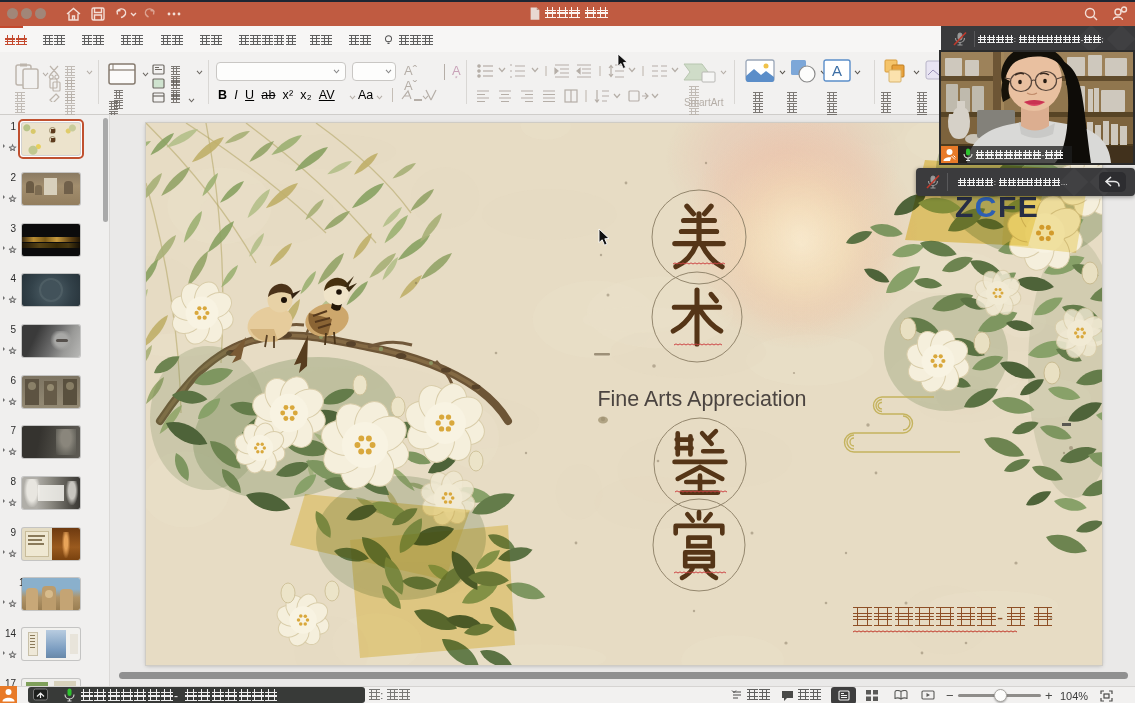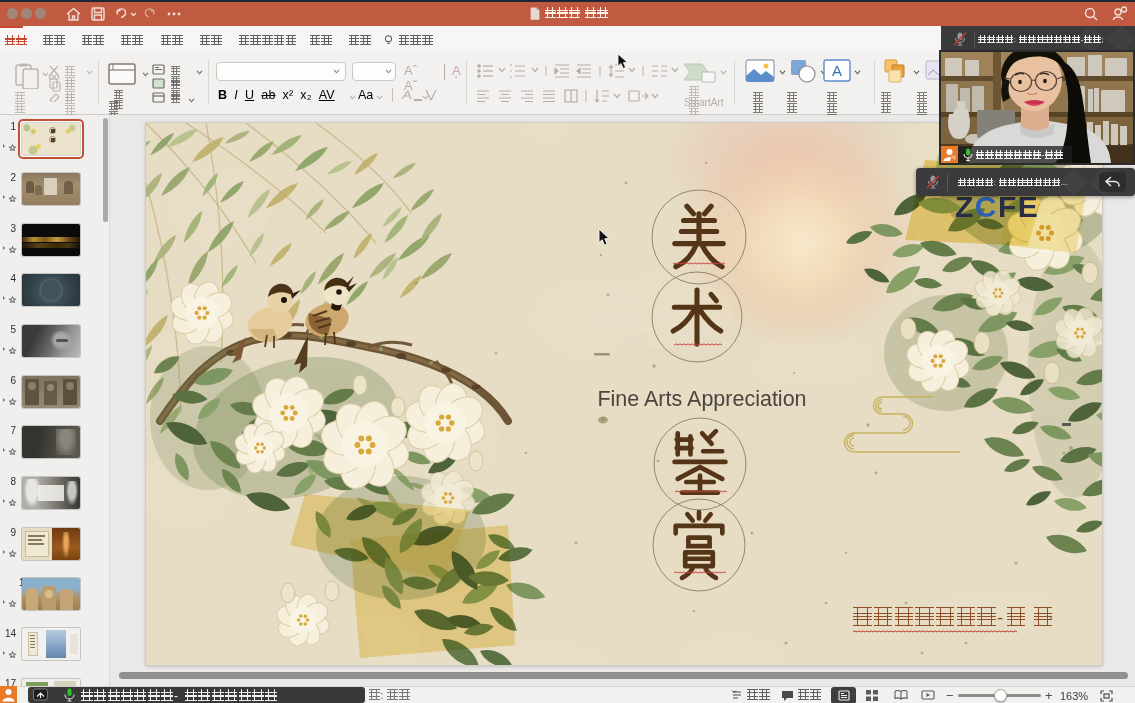--- a/index.html
+++ b/index.html
@@ -1073,21 +1073,21 @@
         <path d="M7 1.5 C5 0,1 0,1 2 v7 c0 -1.5,4 -1.5,6 0 c2 -1.5,6 -1.5,6 0 v-7 c0 -2,-4 -2,-6 -.5 z M7 1.5 v8"></path>
       </svg>
  <svg style="position:absolute;left:921px;top:3px" width="14" height="11" viewBox="0 0 14 11" stroke="#5a5a58" fill="none" stroke-width="1.1">
         <rect x="1" y="1" width="12" height="8" rx="1"></rect>
         <path d="M5.5 3 l3.5 2 l-3.5 2 z" fill="#5a5a58" stroke="none"></path>
       </svg>
  <div class="st" style="left:946px;top:1px;font-size:13px;color:#4a4a48">−</div>
  <div style="position:absolute;left:958px;top:7px;width:83px;height:2.5px;background:#8f8d8a;border-radius:2px"></div>
  <div style="position:absolute;left:994px;top:1.5px;width:13px;height:13px;border-radius:50%;background:#fdfdfc;border:1px solid #a8a6a2;box-shadow:0 1px 2px rgba(0,0,0,.3)"></div>
  <div class="st" style="left:1045px;top:1px;font-size:13px;color:#4a4a48">+</div>
- <div class="st" style="left:1060px;top:2.5px">163%</div>
+ <div class="st" style="left:1060px;top:2.5px">104%</div>
  <svg style="position:absolute;left:1100px;top:2.5px" width="13" height="12" viewBox="0 0 13 12" stroke="#4a4a48" fill="none" stroke-width="1.2">
         <path d="M1 4 V1 h3 M9 1 h3 v3 M12 8 v3 h-3 M4 11 H1 V8"></path>
         <rect x="4" y="4" width="5" height="4"></rect>
       </svg>
 </div>
 
 <div class="abs" id="bar1">
       <svg style="position:absolute;left:130px;top:0" width="64" height="26">
         <g fill="#ffffff" opacity=".03">
           <rect x="10" y="3" width="20" height="20" transform="rotate(45 20 13)"></rect>

